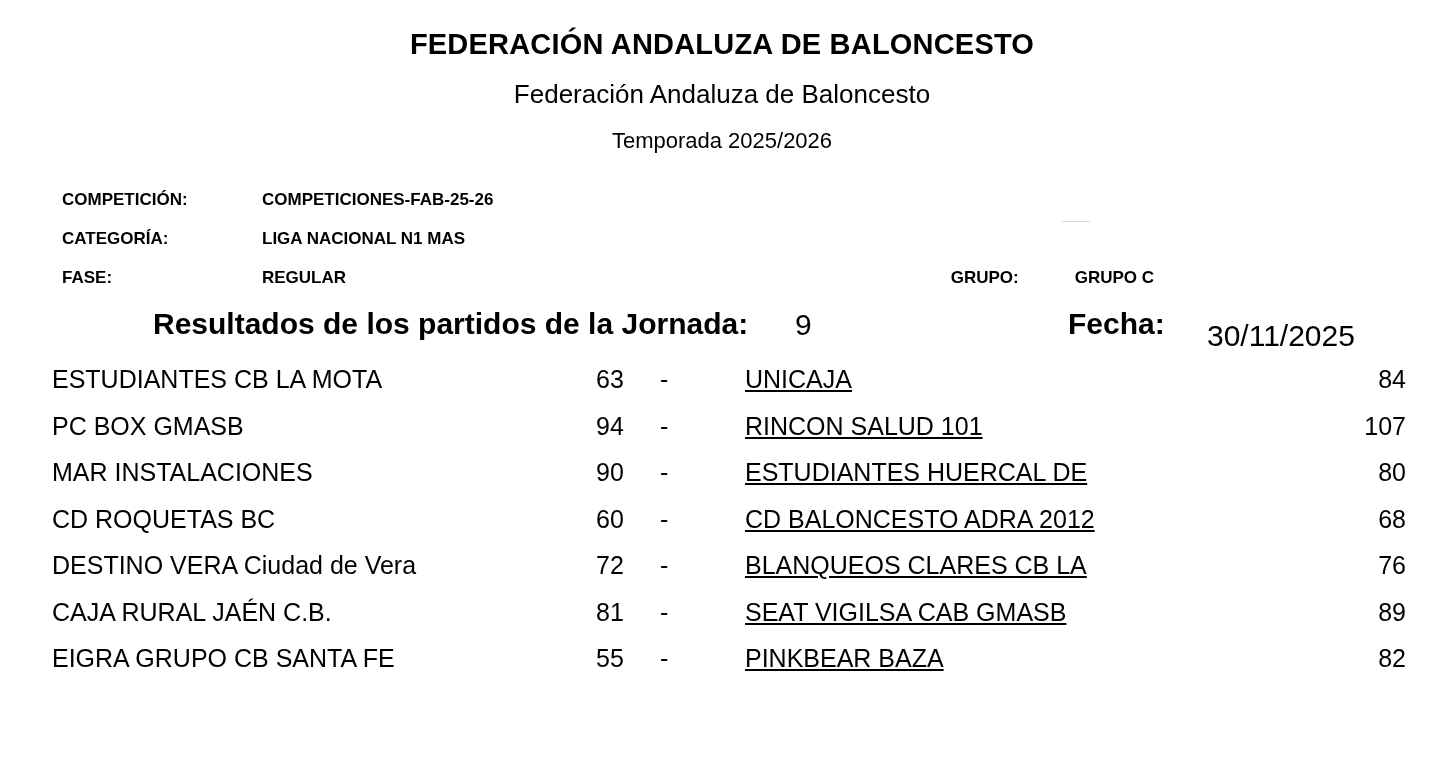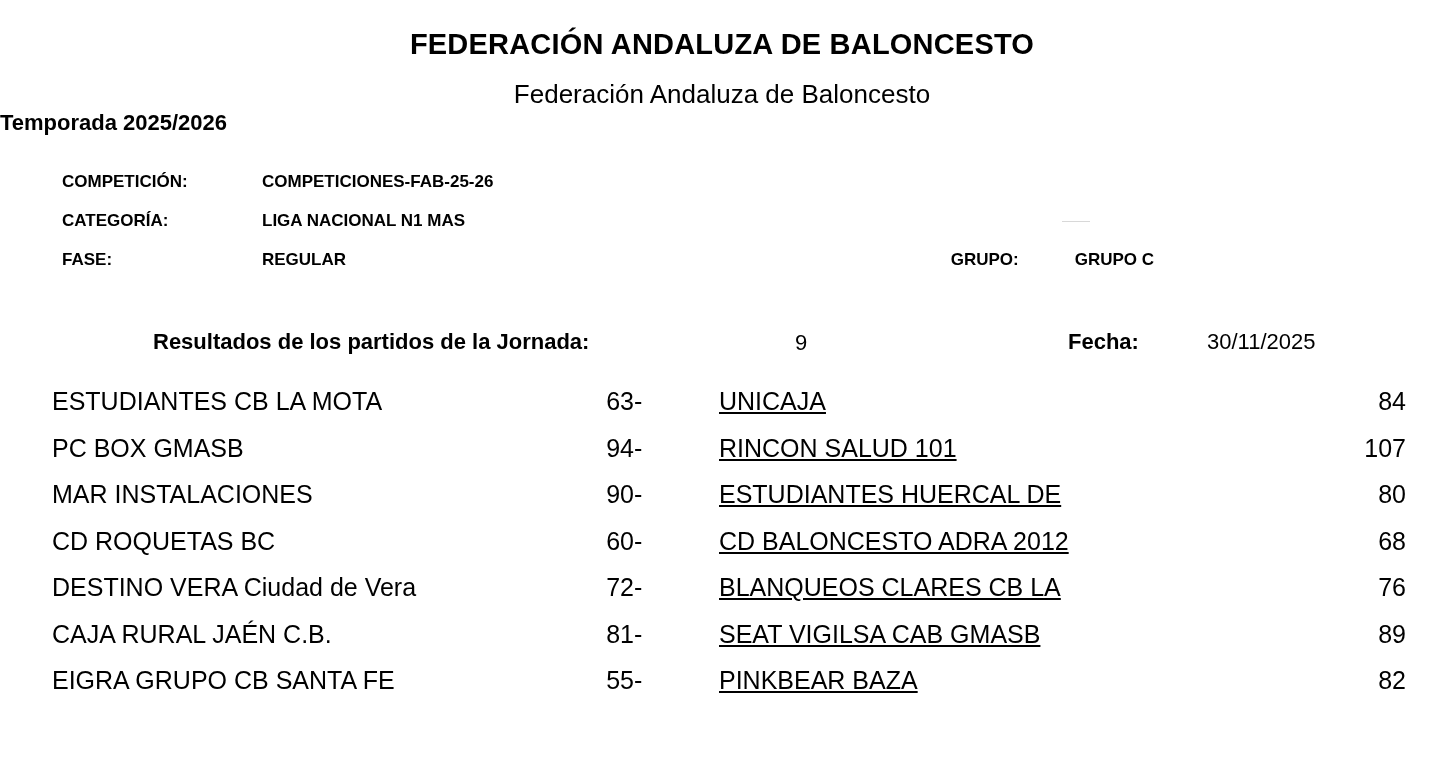--- a/index.html
+++ b/index.html
@@ -28,23 +28,24 @@
     letter-spacing: 0.2px;
     margin-top: 28px;
   }
   .doc-subtitle {
     text-align: center;
     font-size: 26px;
     font-weight: normal;
     margin-top: 18px;
   }
   .doc-season {
-    text-align: left;
+    text-align: center;
     font-size: 22px;
-    font-weight: bold;
+    font-weight: normal;
+    margin-top: 18px;
   }
 
   
   .meta {
     margin-top: 36px;
     padding-left: 62px;
     font-size: 17px;
     font-weight: bold;
   }
   .meta-row {
@@ -76,23 +77,22 @@
     left: 1062px;
     top: 193px;
     width: 28px;
     height: 1px;
     background: #d8d8d8;
   }
 
   
   .results-head {
     position: relative;
-    margin-top: 40px;
     height: 44px;
-    font-size: 22px;
+    font-size: 30px;
   }
   .results-head .rh-title {
     position: absolute;
     left: 153px;
     top: 0;
     font-weight: bold;
   }
   .results-head .rh-jornada {
     position: absolute;
     left: 795px;
@@ -101,21 +101,21 @@
   }
   .results-head .rh-fecha-label {
     position: absolute;
     left: 1068px;
     top: 0;
     font-weight: bold;
   }
   .results-head .rh-fecha-value {
     position: absolute;
     left: 1207px;
-    top: 0;
+    top: 12px;
     font-weight: normal;
   }
 
   
   .matches {
     margin-top: 14px;
     font-size: 25px;
   }
   .match-row {
     display: flex;
@@ -124,21 +124,22 @@
   }
   .m-home {
     flex: 0 0 534px;
     padding-left: 52px;
     box-sizing: border-box;
     white-space: nowrap;
     overflow: hidden;
   }
   .m-home-score {
     flex: 0 0 100px;
-    text-align: right;
+    text-align: center;
+    margin-left: 26px;
   }
   .m-dash {
     flex: 0 0 85px;
     text-align: left;
   }
   .m-away {
     flex: 1 1 auto;
     white-space: nowrap;
     overflow: hidden;
     text-decoration: underline;

